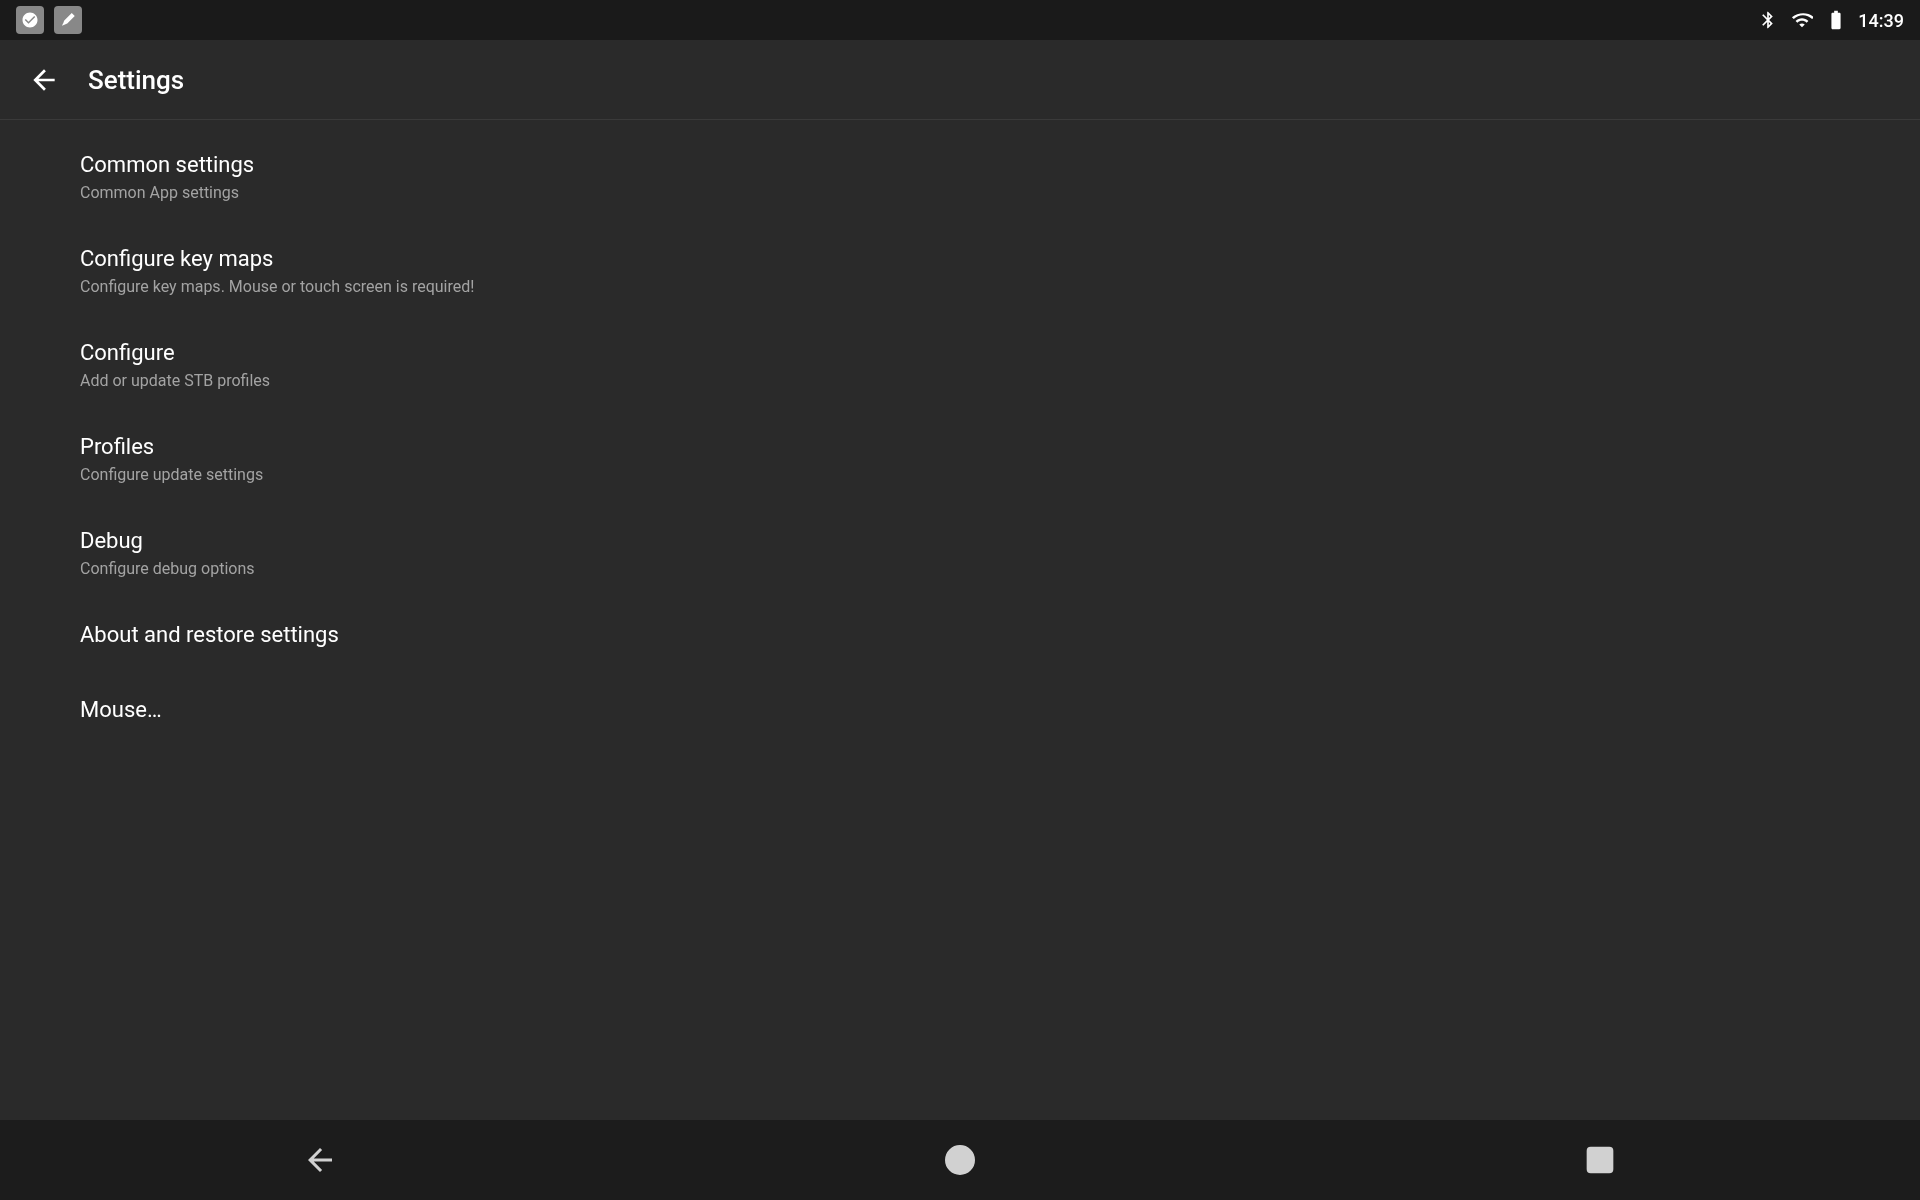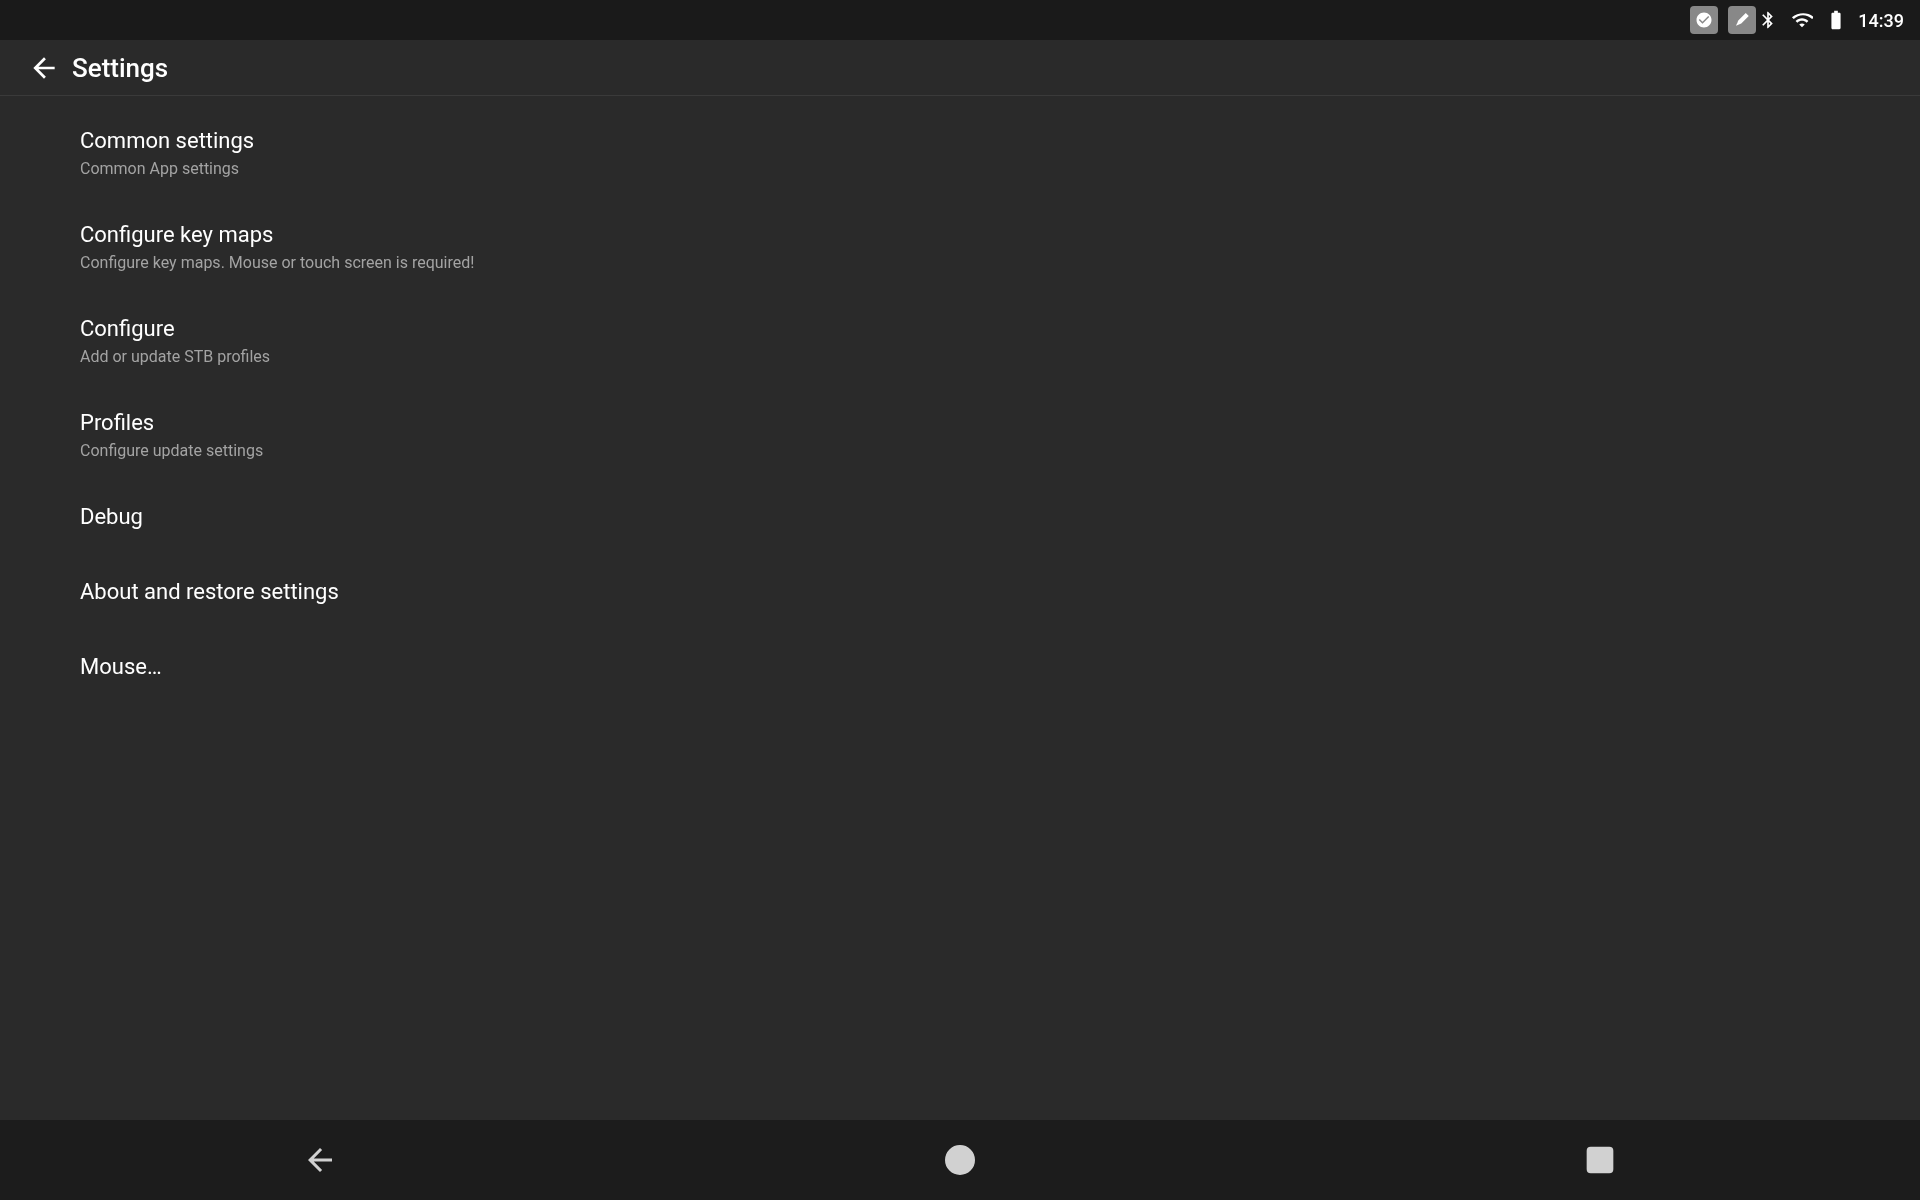--- a/index.html
+++ b/index.html
@@ -18,21 +18,21 @@
       position: relative;
     }
 
     
     .status-bar {
       width: 100%;
       height: 40px;
       background-color: #1a1a1a;
       display: flex;
       align-items: center;
-      justify-content: flex-end;
+      justify-content: space-between;
       padding: 0 16px;
     }
 
     .status-bar-left {
       display: flex;
       align-items: center;
       gap: 10px;
     }
 
     .status-bar-right {
@@ -52,26 +52,26 @@
 
     .time-text {
       font-size: 18px;
       font-weight: 500;
       color: #ffffff;
     }
 
     
     .toolbar {
       width: 100%;
-      height: 56px;
+      height: 80px;
       background-color: #2a2a2a;
       display: flex;
       align-items: center;
       padding: 0 20px;
-      gap: 4px;
+      gap: 20px;
       border-bottom: 1px solid #3a3a3a;
     }
 
     .back-button {
       width: 48px;
       height: 48px;
       display: flex;
       align-items: center;
       justify-content: center;
       cursor: pointer;
@@ -206,20 +206,21 @@
     <div class="settings-item">
       <div class="settings-item-title">Configure</div>
       <div class="settings-item-subtitle">Add or update STB profiles</div>
     </div>
     <div class="settings-item">
       <div class="settings-item-title">Profiles</div>
       <div class="settings-item-subtitle">Configure update settings</div>
     </div>
     <div class="settings-item">
       <div class="settings-item-title">Debug</div>
+      <div class="settings-item-subtitle">Configure debug options</div>
     </div>
     <div class="settings-item">
       <div class="settings-item-title">About and restore settings</div>
     </div>
     <div class="settings-item">
       <div class="settings-item-title">Mouse…</div>
     </div>
   </div>
 
 <div class="nav-bar">

